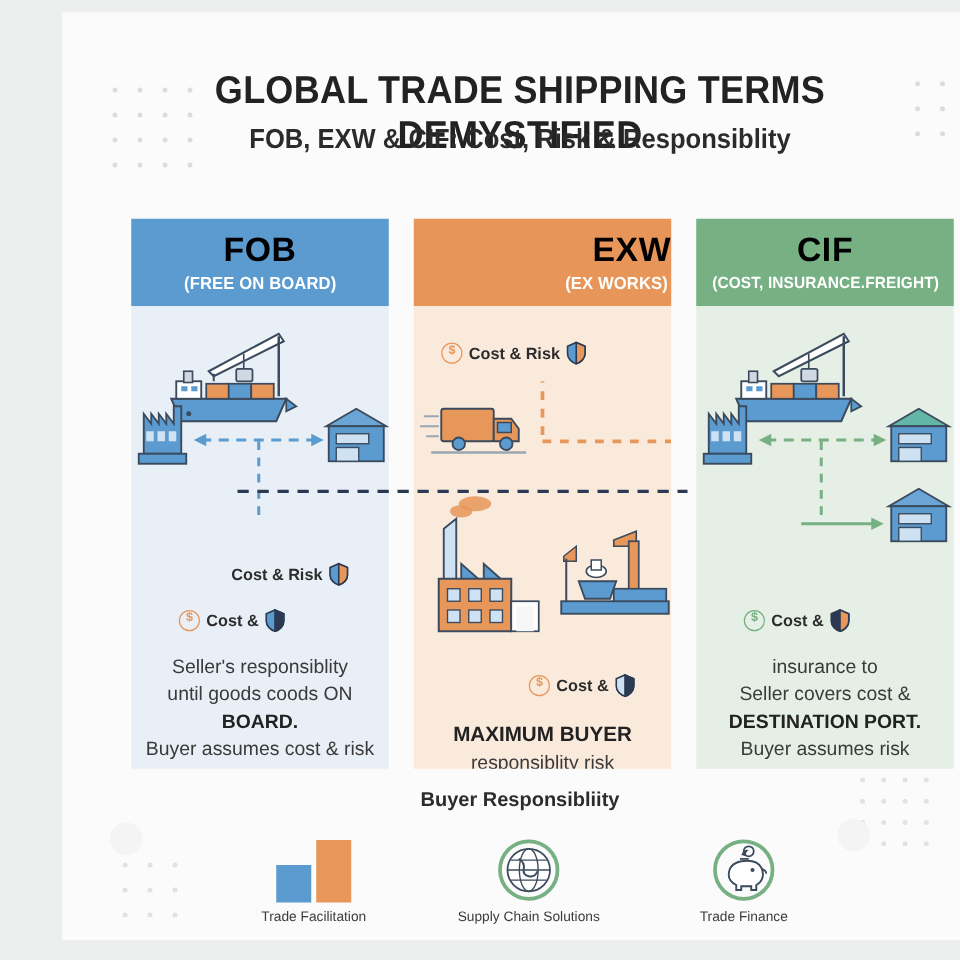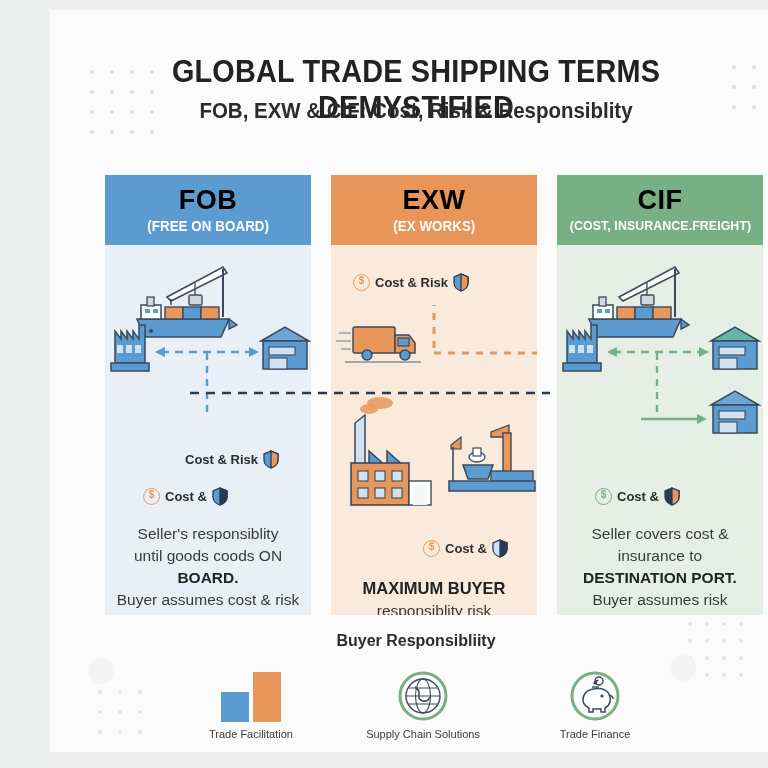--- a/index.html
+++ b/index.html
@@ -57,21 +57,21 @@
     font-size:14px;font-weight:bold;color:#fff;margin-top:4px;
     letter-spacing:.1px;transform:scaleX(.95);
   }
   .col .body{
     height:370px;position:relative;overflow:hidden;
   }
   #col-fob{left:55px;}
   #col-exw{left:281px;}
   #col-cif{left:507px;}
   #col-fob .head{background:#5b9bd0;}
-  #col-exw .head{background:#e89559;}
+  #col-exw .head{background:#e89559;align-items:flex-end;}
   #col-cif .head{background:#76b083;}
   #col-fob .body{background:#e8eff7;}
   #col-exw .body{background:#faeadc;}
   #col-cif .body{background:#e5efe6;}
 
   .desc{
     position:absolute;left:8px;right:8px;text-align:center;
     font-size:15.5px;line-height:1.42;color:#3a3a3a;
   }
   .desc .cap{font-weight:bold;color:#222;}
@@ -399,22 +399,22 @@
       <div class="chip" style="left:38px;top:242px;">
         <span class="coin green">$</span>
         <span>Cost &amp;</span>
         <svg width="16" height="19" viewBox="0 0 16 19">
           <path d="M8 1 L15 4 V10 C15 14 11.5 17 8 18 C4.5 17 1 14 1 10 V4 Z" fill="#2b3a52" stroke="#2b3a52" stroke-width="1.3"></path>
           <path d="M8 1 L15 4 V10 C15 14 11.5 17 8 18 Z" fill="#e8975b" stroke="#2b3a52" stroke-width="1.3"></path>
         </svg>
       </div>
 
       <div class="desc" style="top:278px;">
+        <div>insurance to</div>
         <div>Seller covers cost &amp;</div>
-        <div>insurance to</div>
         <div class="cap">DESTINATION PORT.</div>
         <div>Buyer assumes risk</div>
         <div>once ON BOARD.</div>
       </div>
     </div>
   </div>
 
   <svg width="732" height="20" style="position:absolute;left:0;top:373px;pointer-events:none">
     <line x1="140" y1="10" x2="500" y2="10" stroke="#2b3a52" stroke-width="2.6" stroke-dasharray="9 7"></line>
   </svg>

